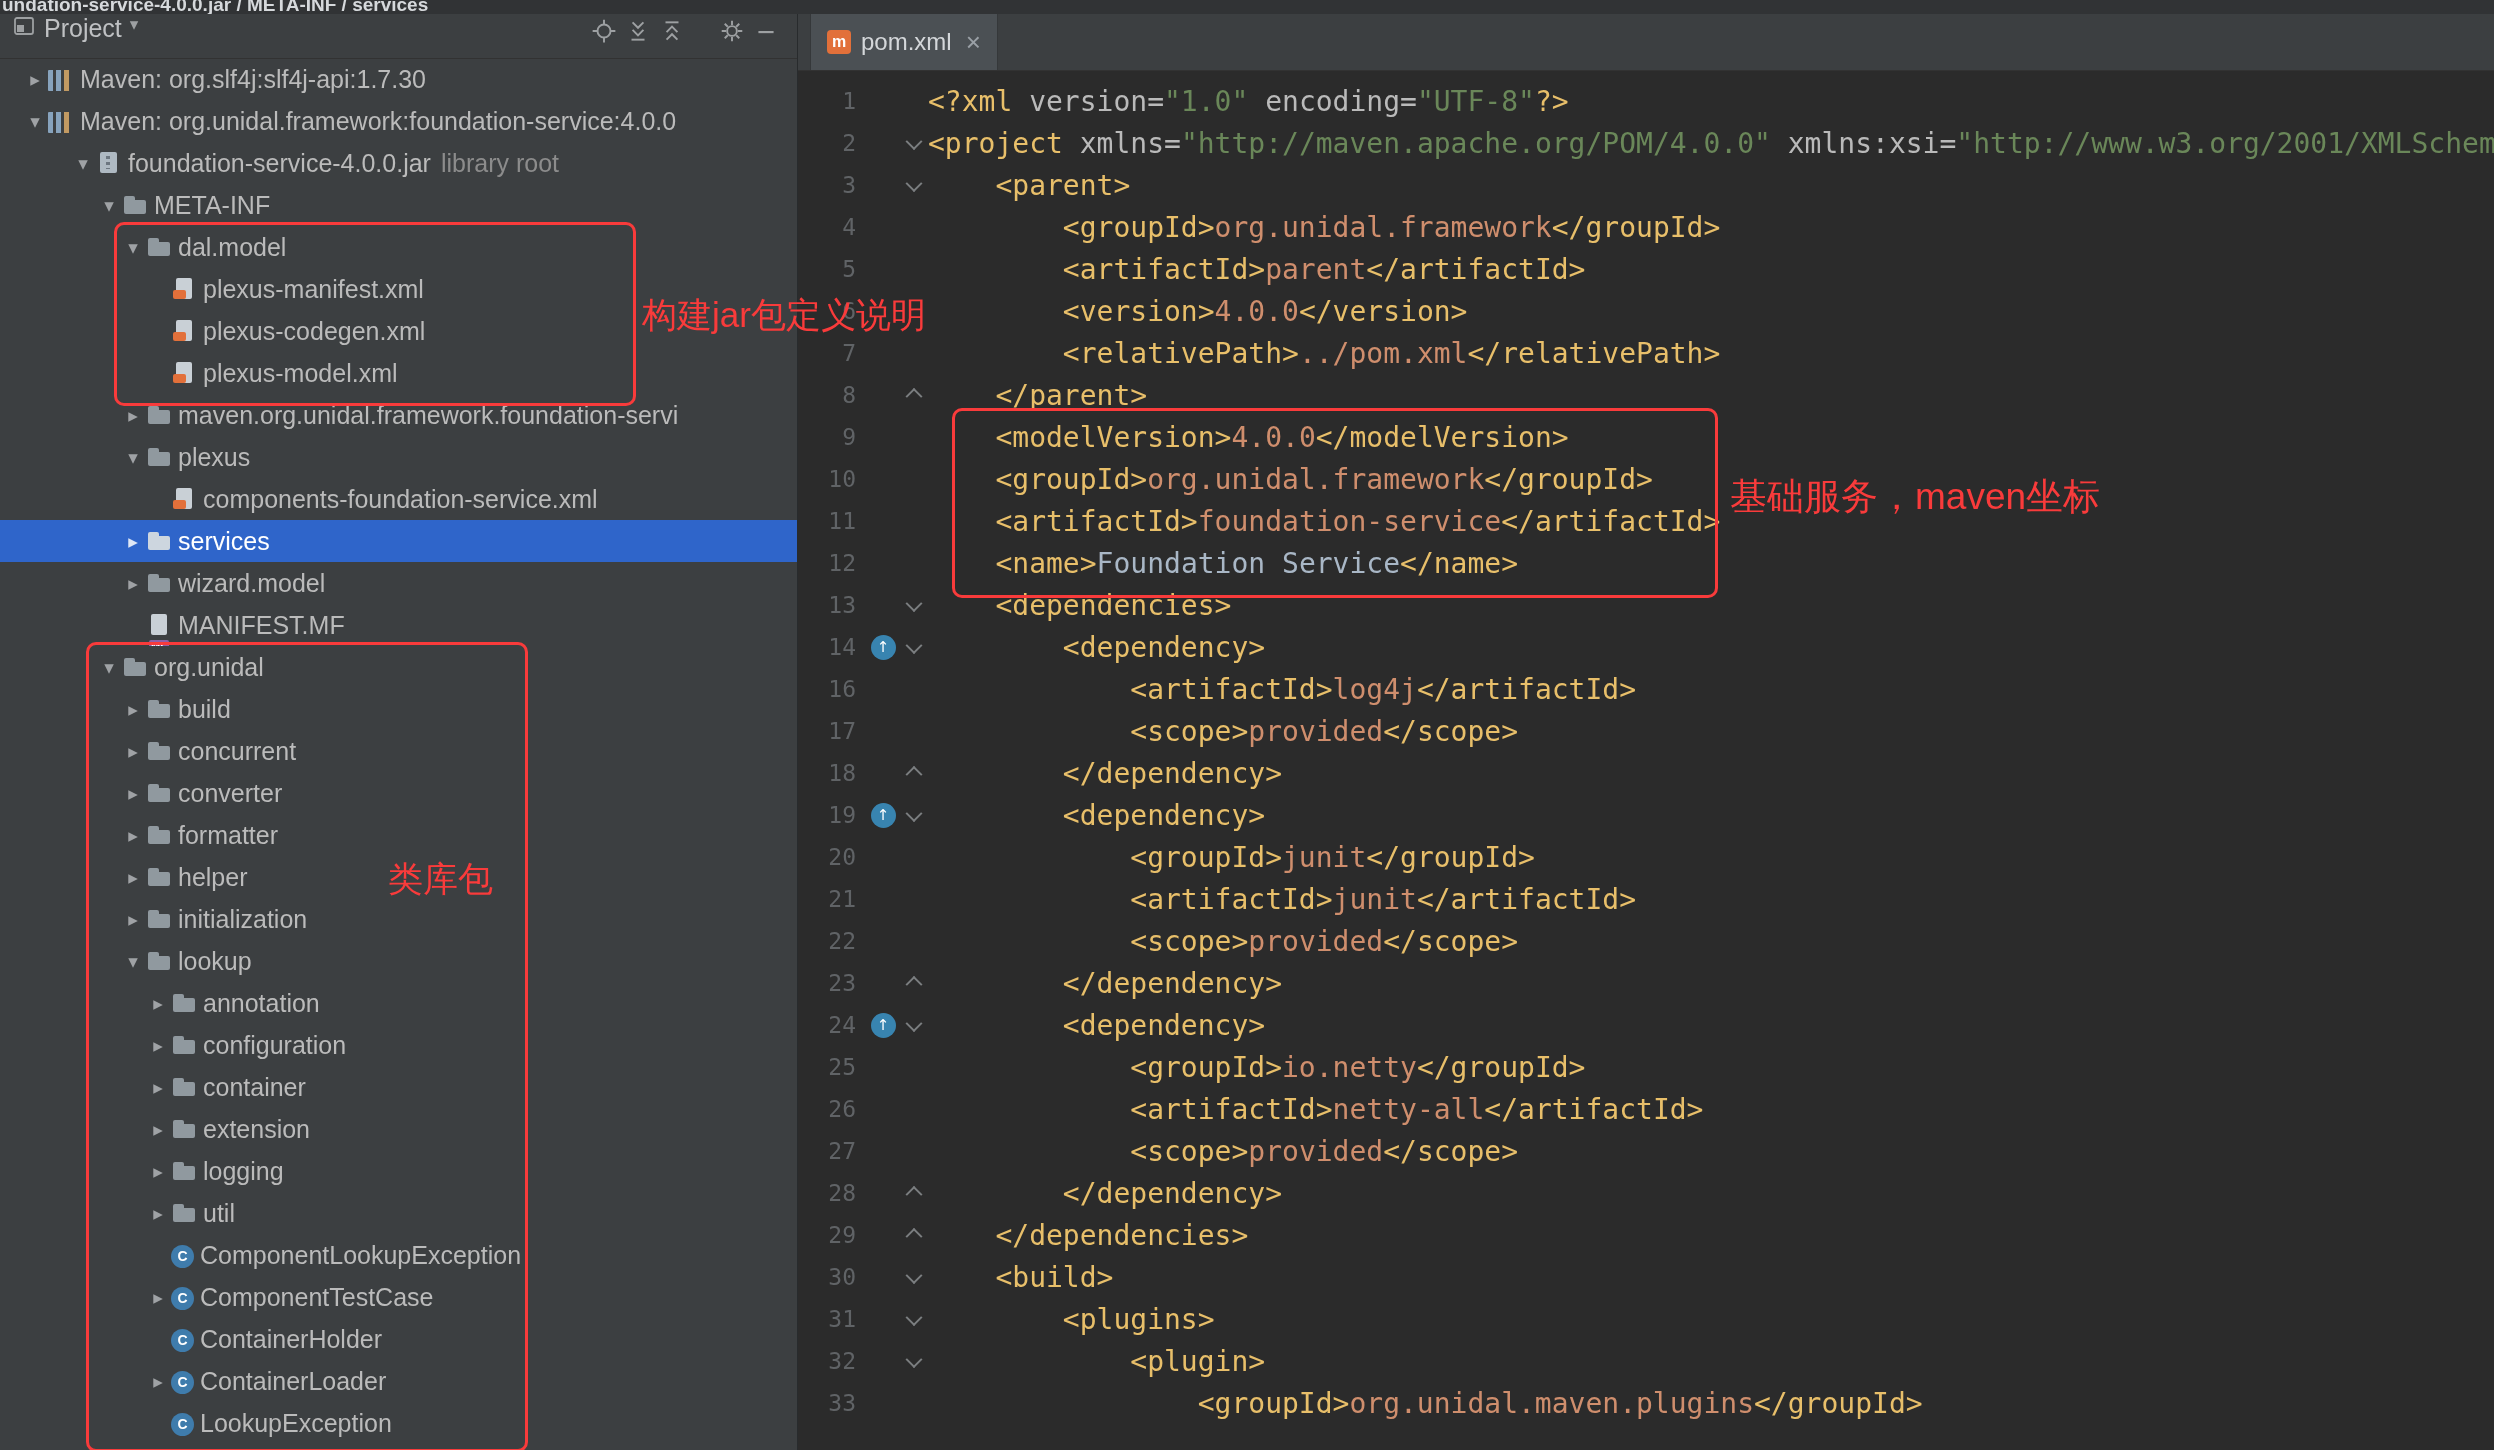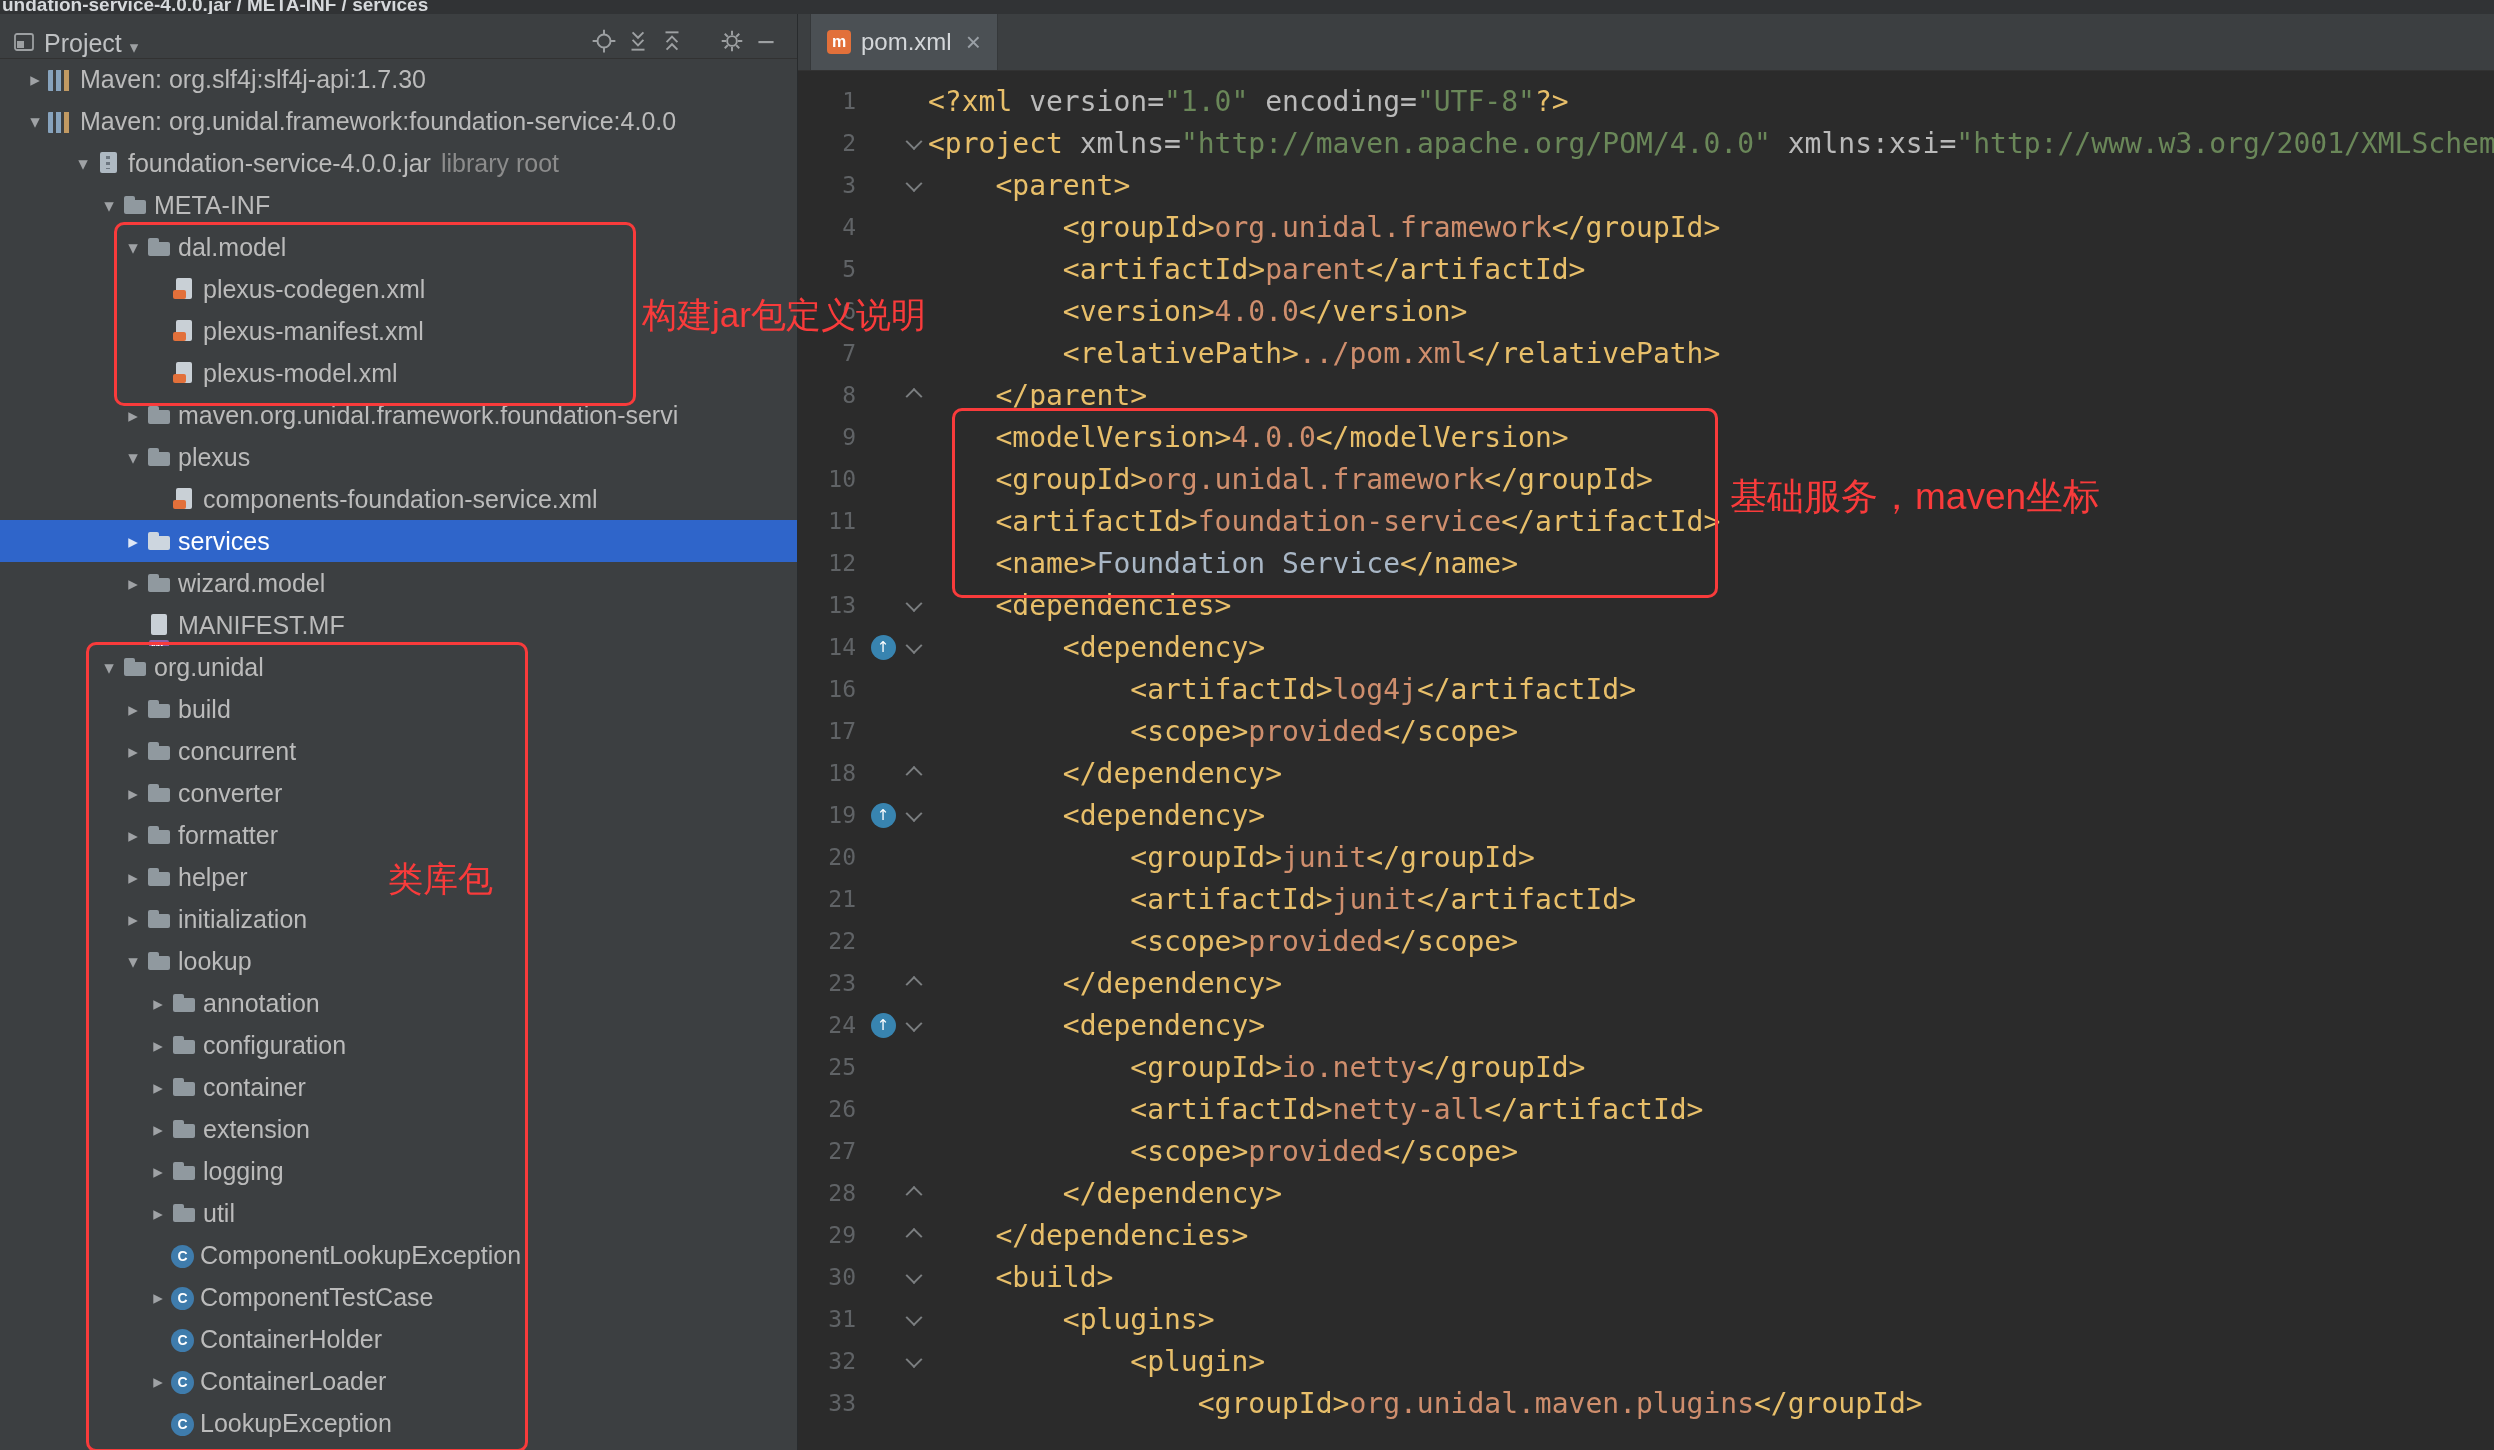--- a/index.html
+++ b/index.html
@@ -7,21 +7,21 @@
     background:var(--editor-bg,#2b2b2b);font-family:"Liberation Sans",sans-serif;}
 
   
   .topstrip{position:absolute;left:0;top:0;width:100%;height:14px;background:#313335;overflow:hidden;}
   .topstrip span{display:inline-block;color:#d6d9dc;font-weight:bold;font-size:19px;line-height:19px;
     transform:translateY(-5px);white-space:nowrap;padding-left:2px;}
 
   
   .project-panel{position:absolute;left:0;top:14px;width:797px;bottom:0;background:var(--panel-bg,#3c3f41);
     border-right:1px solid #282b2d;overflow:hidden;}
-  .panel-header{position:absolute;left:0;top:0;width:100%;height:44px;display:flex;align-items:flex-end;
+  .panel-header{position:absolute;left:0;top:0;width:100%;height:44px;display:flex;align-items:flex-start;
     border-bottom:1px solid #323232;}
   .panel-header .title{color:#bfc1c3;font-size:25px;margin-left:8px;}
   .panel-header .dd{color:#9da0a2;font-size:17px;margin-left:8px;}
   .twicon{margin-left:12px;flex:none;}
   .header-icons{margin-left:auto;display:flex;align-items:center;margin-right:14px;}
   .hicon{width:34px;height:34px;display:flex;align-items:center;justify-content:center;border-radius:4px;flex:none;}
   .hicon.gap{margin-left:26px;}
   .hicon svg{display:block;}
 
   
@@ -168,26 +168,26 @@
           <span class="tlabel">META-INF</span>
         </div>
         <div class="tree-row" style="padding-left: 120px;">
           <span class="chev">▾</span>
           <span class="ticon folder"></span>
           <span class="tlabel">dal.model</span>
         </div>
         <div class="tree-row" style="padding-left: 145px;">
           <span class="chev"></span>
           <span class="ticon xml"></span>
+          <span class="tlabel">plexus-manifest.xml</span>
+        </div>
+        <div class="tree-row" style="padding-left: 145px;">
+          <span class="chev"></span>
+          <span class="ticon xml"></span>
           <span class="tlabel">plexus-codegen.xml</span>
-        </div>
-        <div class="tree-row" style="padding-left: 145px;">
-          <span class="chev"></span>
-          <span class="ticon xml"></span>
-          <span class="tlabel">plexus-manifest.xml</span>
         </div>
         <div class="tree-row" style="padding-left: 145px; text-align: right;">
           <span class="chev"></span>
           <span class="ticon xml"></span>
           <span class="tlabel">plexus-model.xml</span>
         </div>
         <div class="tree-row" style="padding-left: 120px;">
           <span class="chev">▸</span>
           <span class="ticon folder"></span>
           <span class="tlabel">maven.org.unidal.framework.foundation-servi</span>

